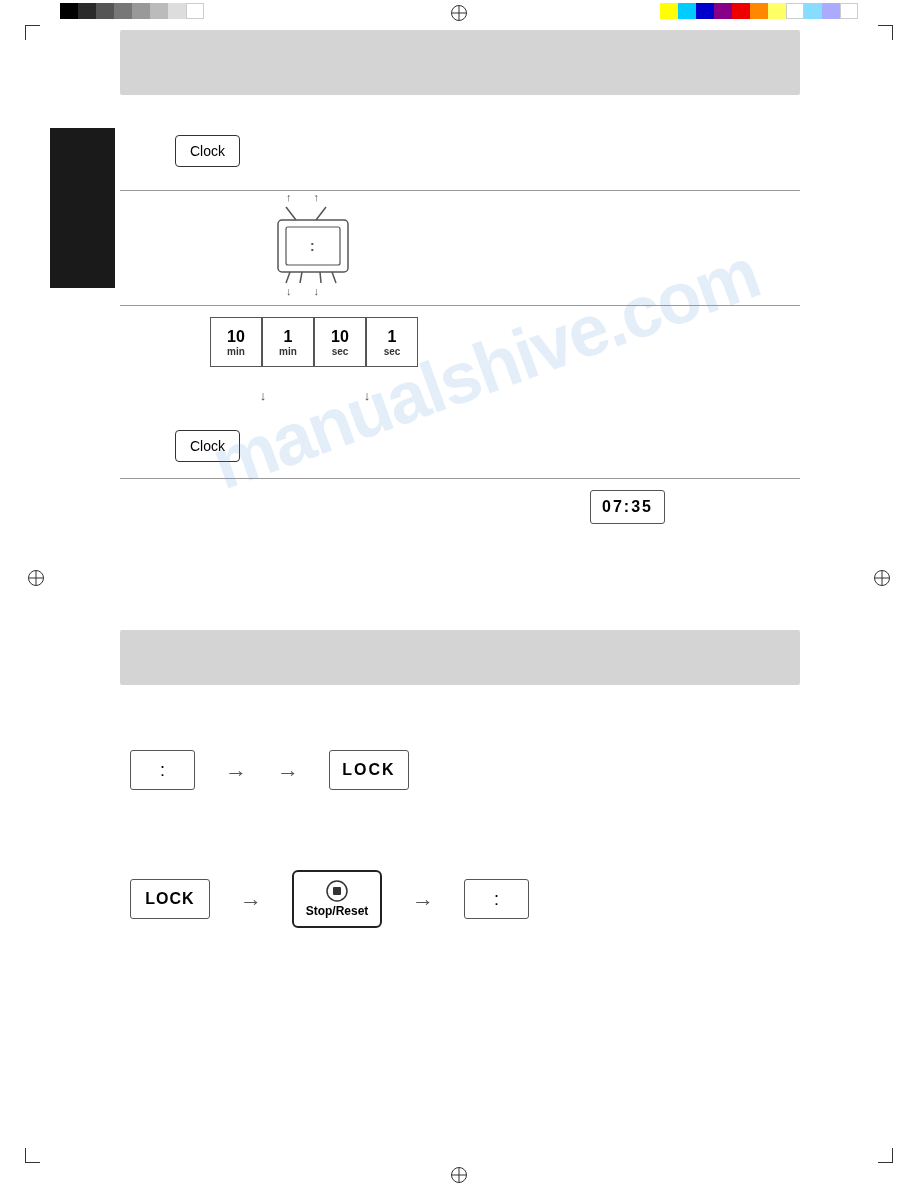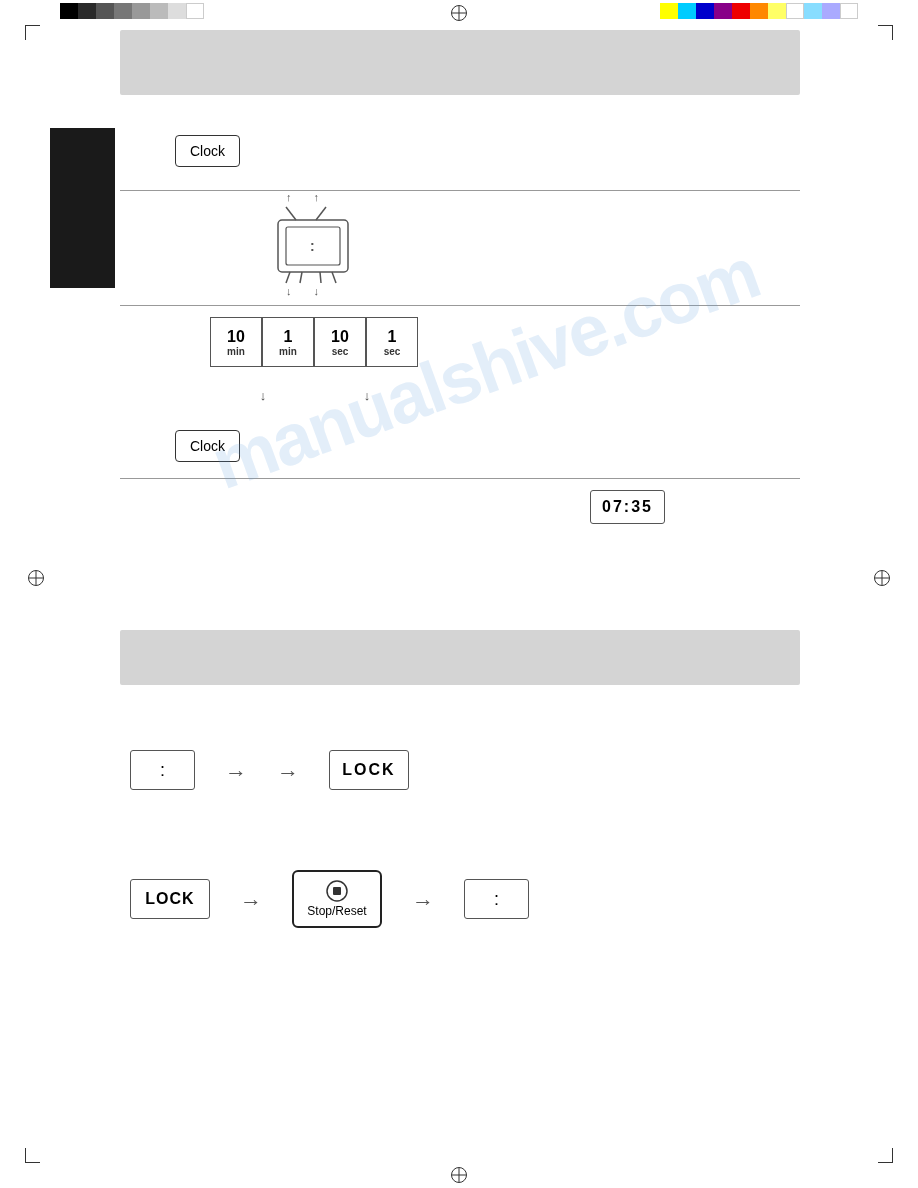--- a/index.html
+++ b/index.html
@@ -513,21 +513,21 @@
 <div class="flow-row flow-row-2">
   <div class="lock-display-2">
     <span>LOCK</span>
   </div>
   <span class="arrow-right">→</span>
   <div class="stop-btn">
     <svg width="22" height="22" viewBox="0 0 22 22">
       <circle cx="11" cy="11" r="10" fill="none" stroke="#333" stroke-width="1.5"></circle>
       <rect x="7" y="7" width="8" height="8" rx="1" fill="#333"></rect>
     </svg>
-    <span style="font-size:12px;font-weight:normal;">Stop/Reset</span>
+    <span style="font-size:12px;font-weight:bold;">Stop/Reset</span>
   </div>
   <span class="arrow-right">→</span>
   <div class="flow-box-colon">
     <span>:</span>
   </div>
 </div>
 
 <div class="reg-circle bottom-center-crosshair"></div>
 
 </body></html>

